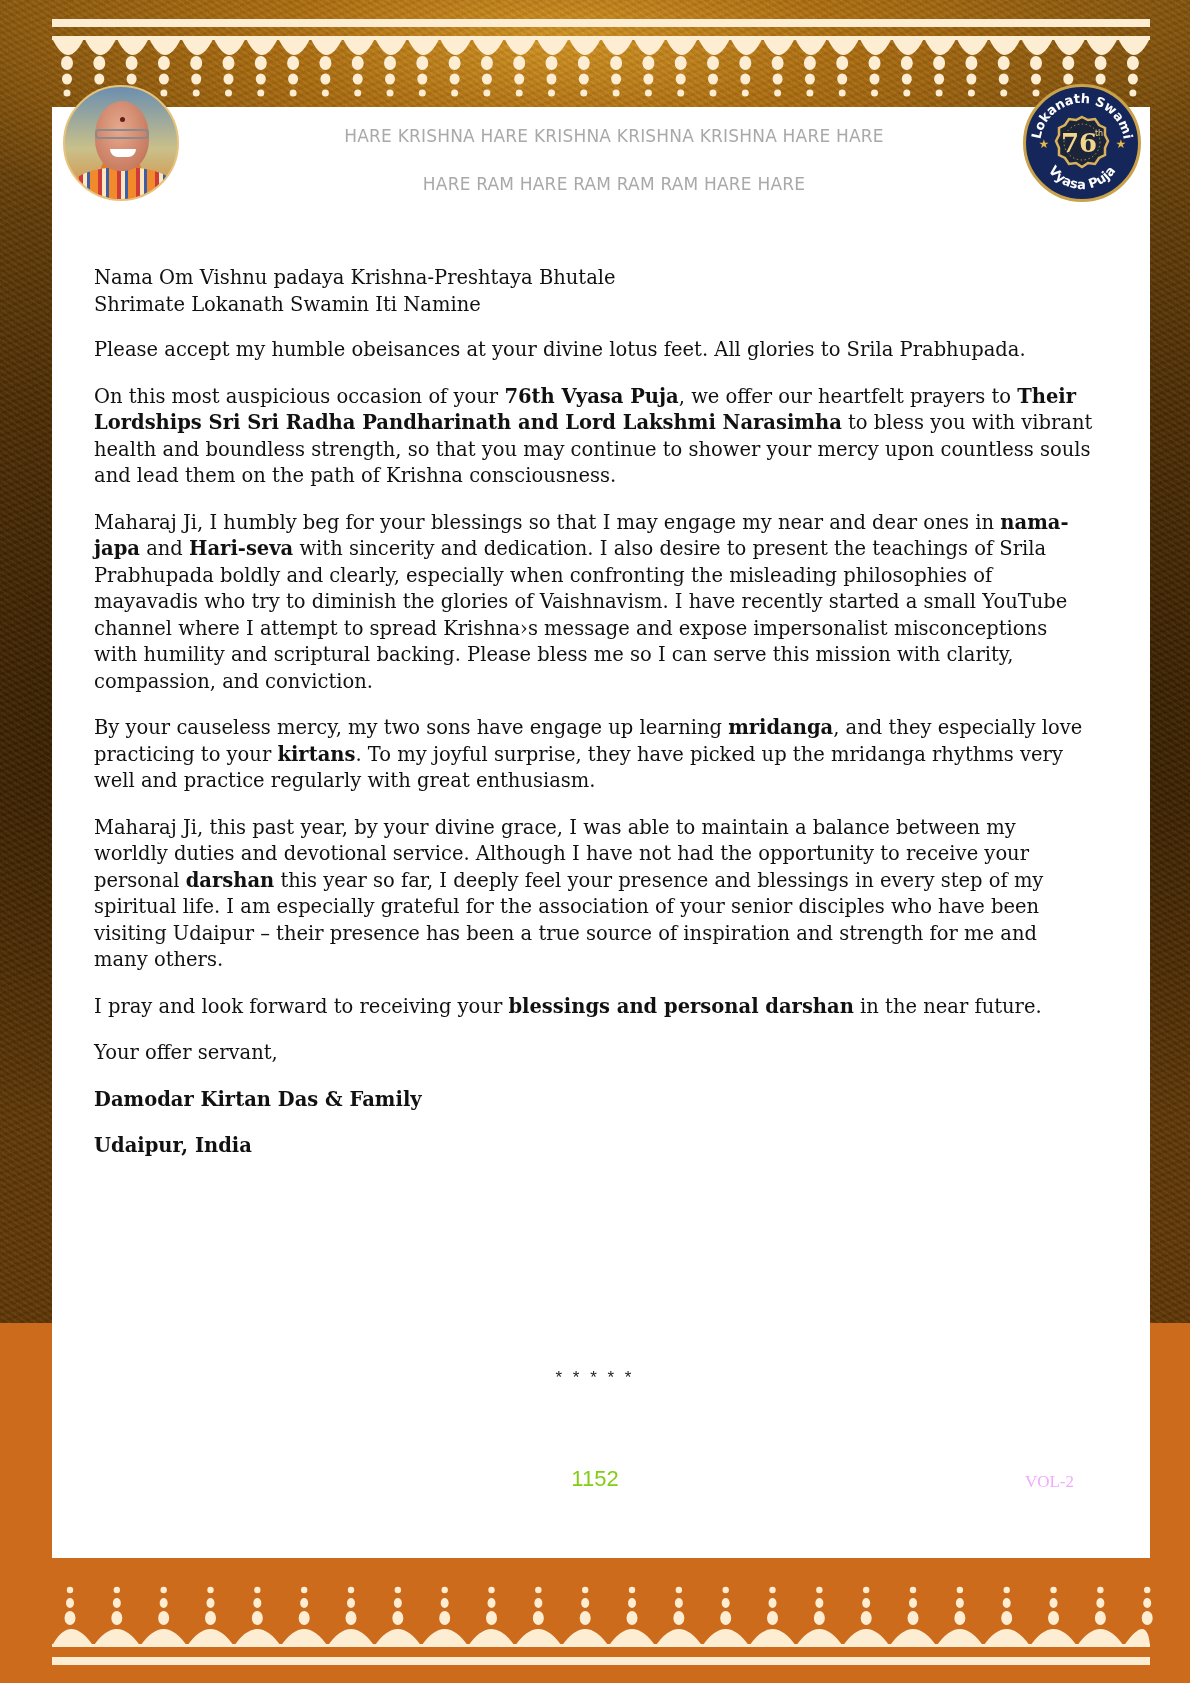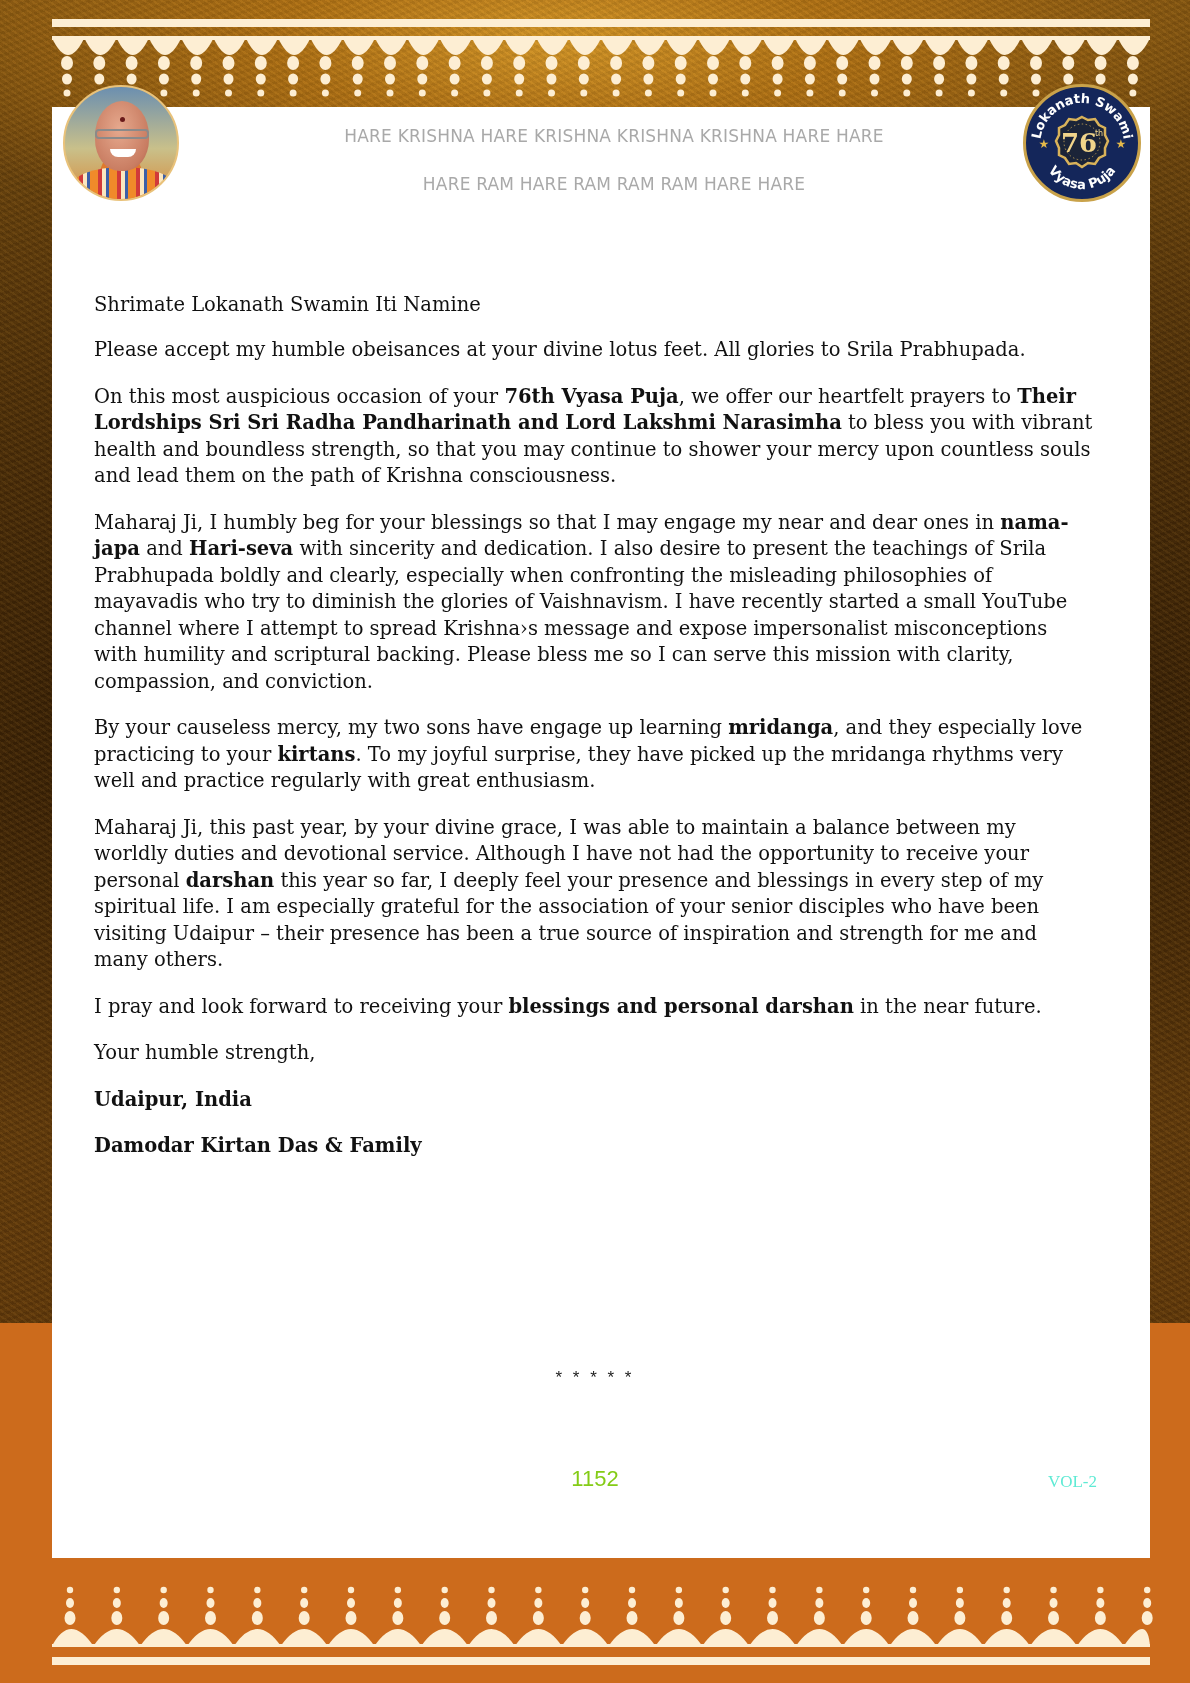--- a/index.html
+++ b/index.html
@@ -65,22 +65,22 @@
   .salutation { margin-bottom:44px !important; }
   .stars {
     position:absolute; left:0; width:1190px; top:1368px; text-align:center;
     font-family:"Liberation Sans", sans-serif; font-size:17px; color:#222; letter-spacing:3px;
   }
   .page-number {
     position:absolute; left:545px; width:100px; top:1466px; text-align:center;
     font-family:"Liberation Sans", sans-serif; font-size:22px; color:#84cc16;
   }
   .vol {
-    position:absolute; left:1007px; width:90px; top:1472px; text-align:right;
-    font-family:"Liberation Serif", serif; font-size:17px; color:#5eead4;
+    position:absolute; left:984px; width:90px; top:1472px; text-align:right;
+    font-family:"Liberation Serif", serif; font-size:17px; color:#f0abfc;
   }
 </style>
 </head>
 <body>
 
 <div class="bg-top"></div>
 <div class="bg-bottom"></div>
 
 <svg class="border-svg" style="top:0" width="1190" height="110" id="top-border">
     <rect x="52" y="19" width="1098" height="8" fill="#fdeed3"></rect>
@@ -353,31 +353,31 @@
     <text x="18" y="61" text-anchor="middle" font-size="12" fill="#e5b94a">★</text>
     <text x="95" y="61" text-anchor="middle" font-size="12" fill="#e5b94a">★</text>
   </svg>
 </div>
 
 <div class="chant chant1">HARE KRISHNA HARE KRISHNA KRISHNA KRISHNA HARE HARE</div>
 <div class="chant chant2">HARE RAM HARE RAM RAM RAM HARE HARE</div>
 
 <div class="body">
   <p class="invocation">
-    <br>
+    <span>Nama Om Vishnu padaya Krishna-Preshtaya Bhutale</span><br>
     <span>Shrimate Lokanath Swamin Iti Namine</span>
   </p>
   <div id="paragraphs">
       <p><span>Please accept my humble obeisances at your divine lotus feet. All glories to Srila Prabhupada.</span></p>
       <p><span>On this most auspicious occasion of your </span><b>76th Vyasa Puja</b><span>, we offer our heartfelt prayers to </span><b>Their Lordships Sri Sri Radha Pandharinath and Lord Lakshmi Narasimha</b><span> to bless you with vibrant health and boundless strength, so that you may continue to shower your mercy upon countless souls and lead them on the path of Krishna consciousness.</span></p>
       <p><span>Maharaj Ji, I humbly beg for your blessings so that I may engage my near and dear ones in </span><b>nama-japa</b><span> and </span><b>Hari-seva</b><span> with sincerity and dedication. I also desire to present the teachings of Srila Prabhupada boldly and clearly, especially when confronting the misleading philosophies of mayavadis who try to diminish the glories of Vaishnavism. I have recently started a small YouTube channel where I attempt to spread Krishna›s message and expose impersonalist misconceptions with humility and scriptural backing. Please bless me so I can serve this mission with clarity, compassion, and conviction.</span></p>
       <p><span>By your causeless mercy, my two sons have engage up learning </span><b>mridanga</b><span>, and they especially love practicing to your </span><b>kirtans</b><span>. To my joyful surprise, they have picked up the mridanga rhythms very well and practice regularly with great enthusiasm.</span></p>
       <p><span>Maharaj Ji, this past year, by your divine grace, I was able to maintain a balance between my worldly duties and devotional service. Although I have not had the opportunity to receive your personal </span><b>darshan</b><span> this year so far, I deeply feel your presence and blessings in every step of my spiritual life. I am especially grateful for the association of your senior disciples who have been visiting Udaipur – their presence has been a true source of inspiration and strength for me and many others.</span></p>
       <p><span>I pray and look forward to receiving your </span><b>blessings and personal darshan</b><span> in the near future.</span></p>
     </div>
-  <p>Your humble strength,</p>
+  <p>Your offer servant,</p>
+  <p><b>Damodar Kirtan Das &amp; Family</b></p>
   <p><b>Udaipur, India</b></p>
-  <p><b>Damodar Kirtan Das &amp; Family</b></p>
 </div>
 
 <div class="stars">* * * * *</div>
 <div class="page-number">1152</div>
 <div class="vol">VOL-2</div>
 
 </body></html>

